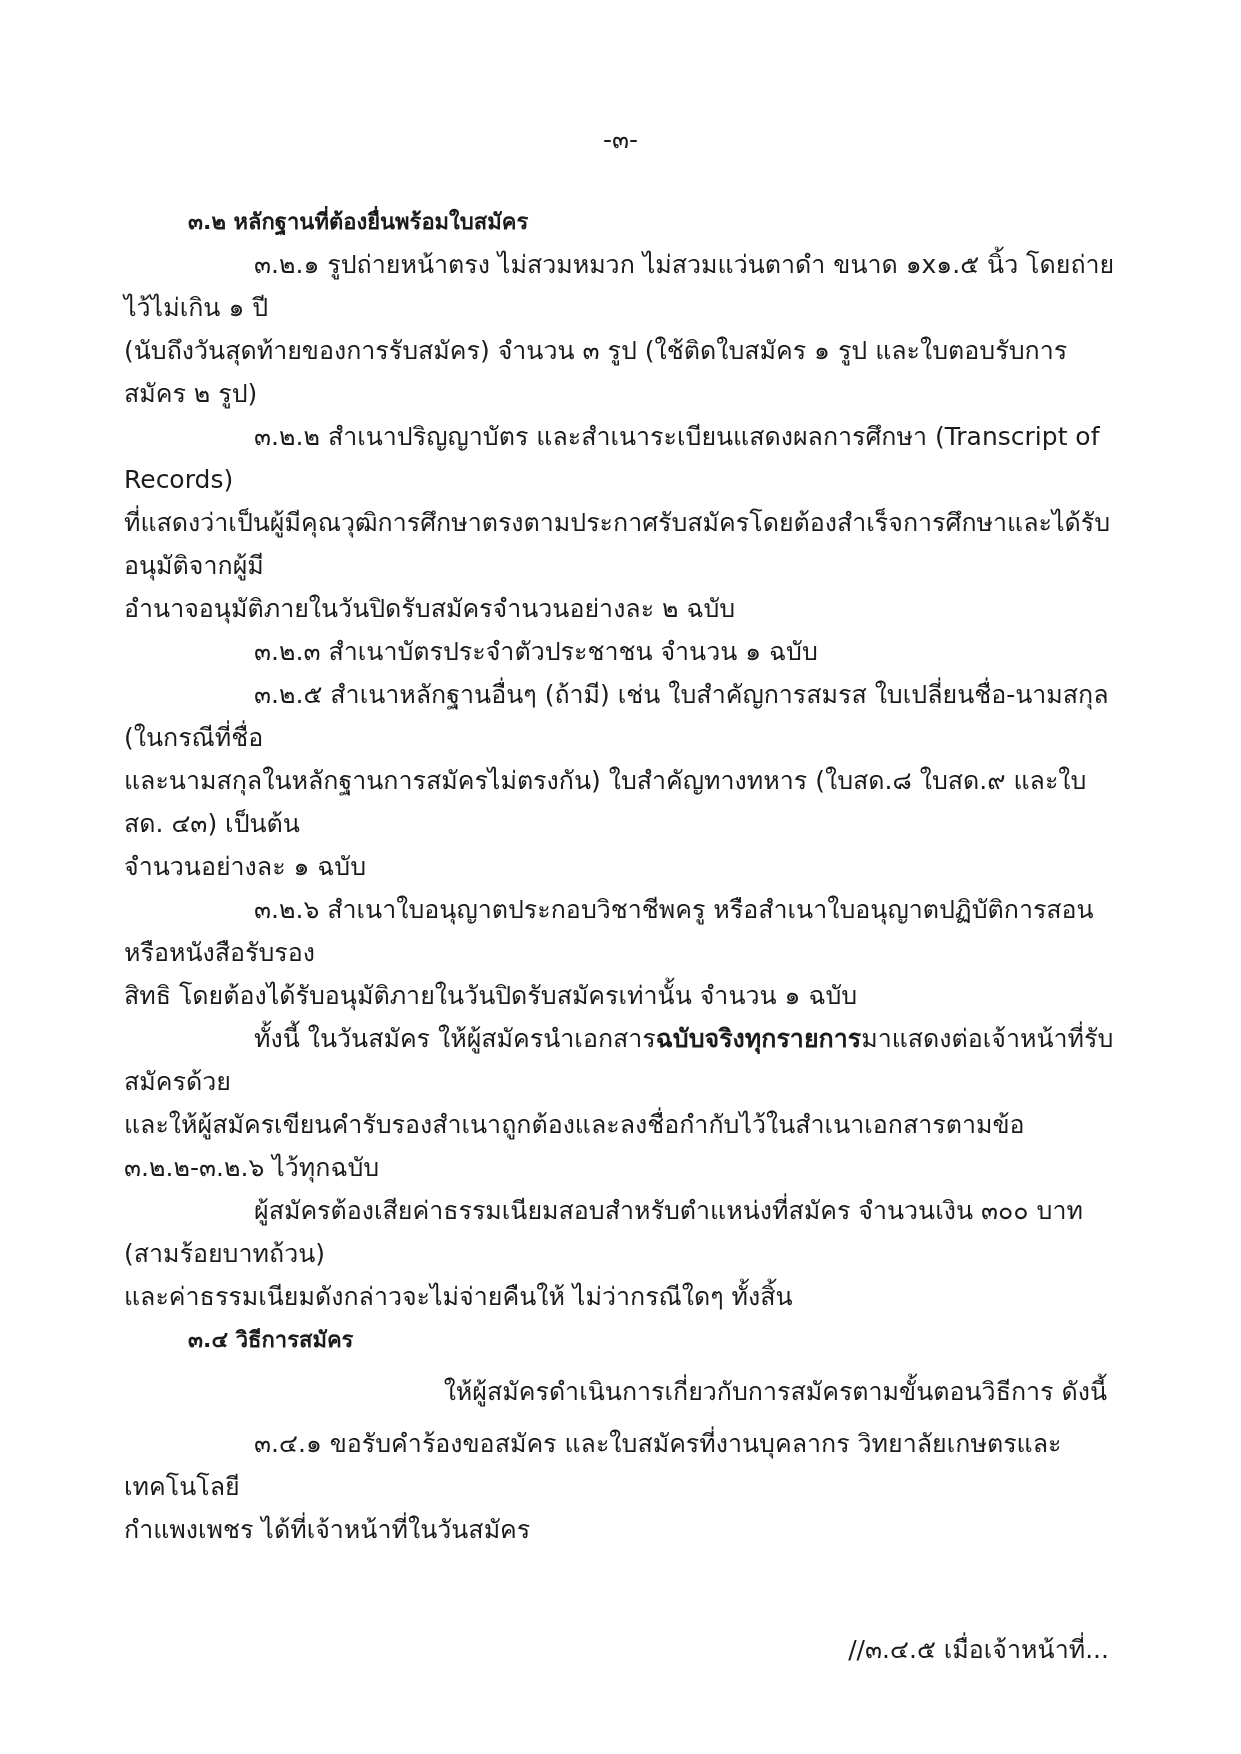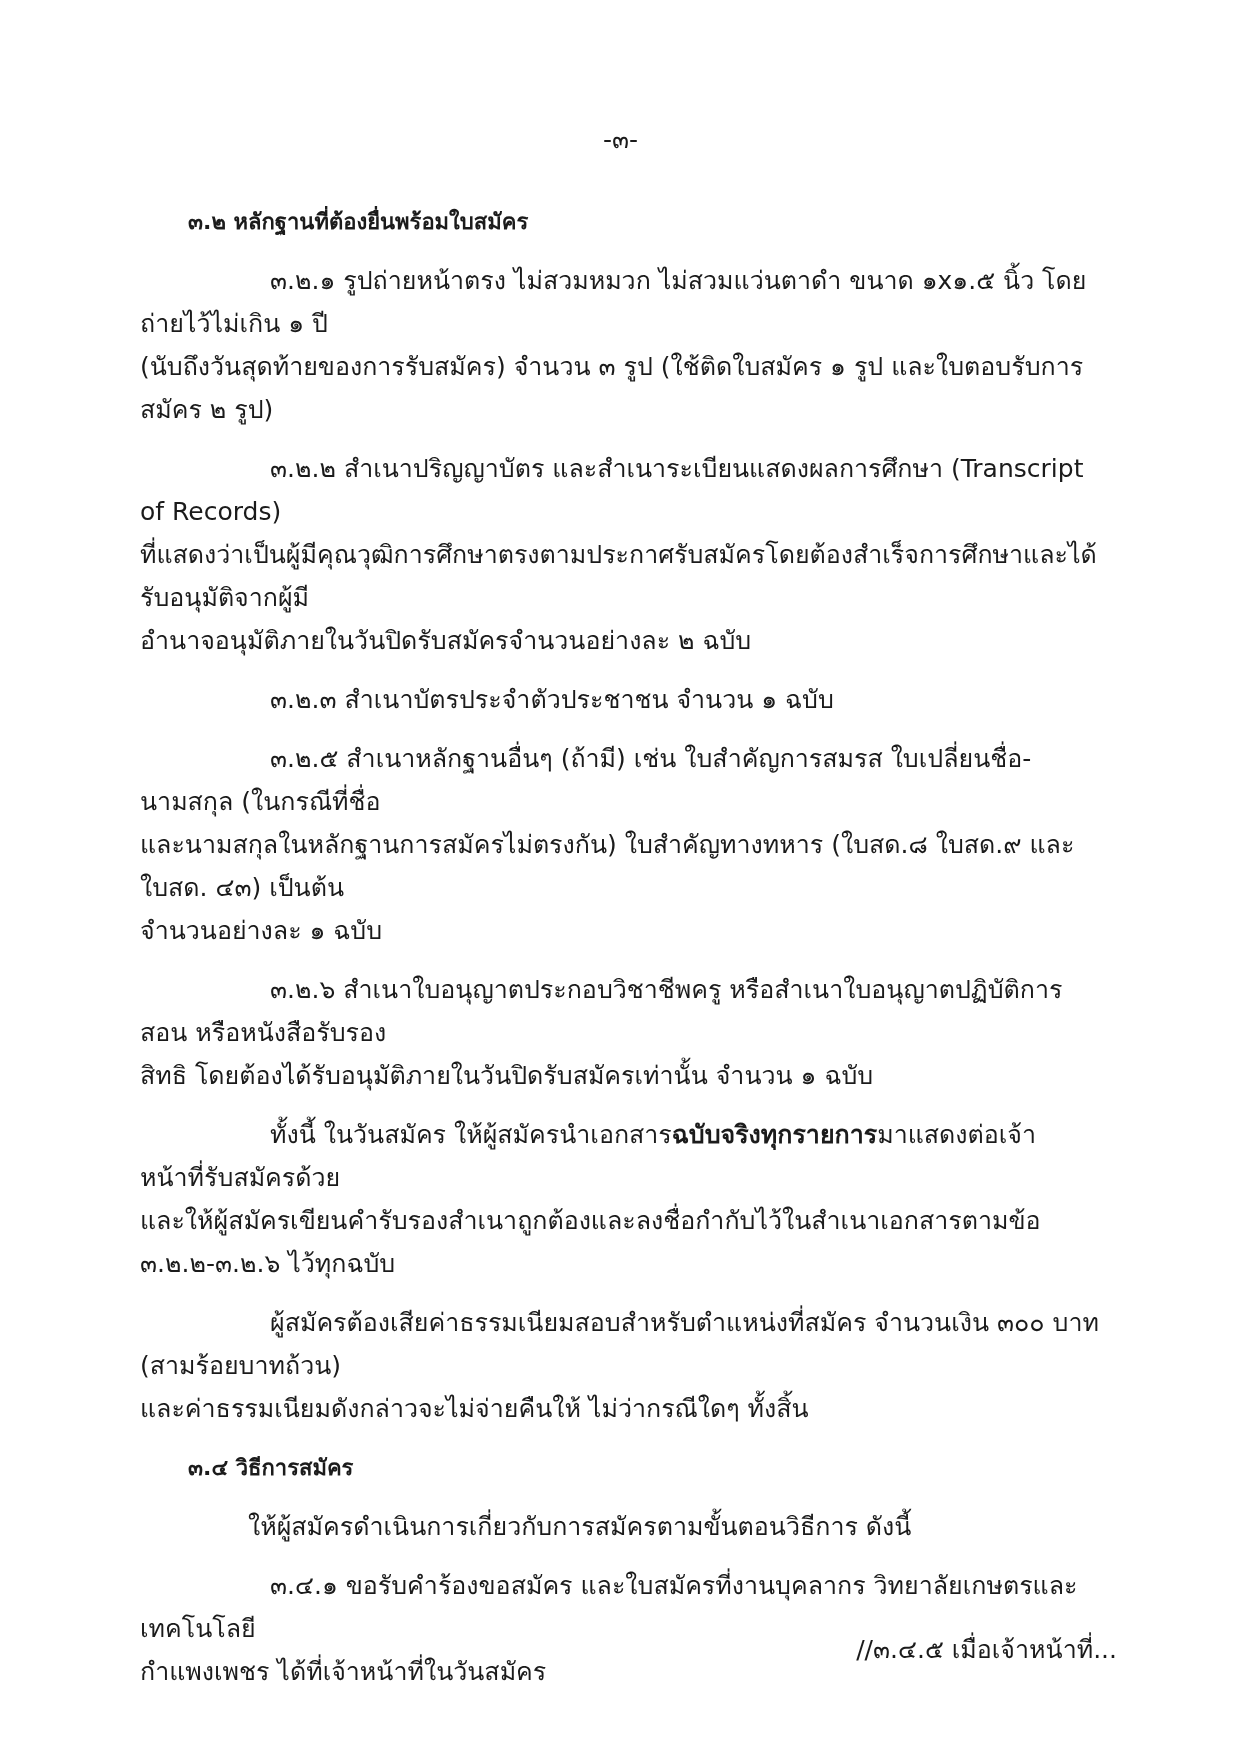--- a/index.html
+++ b/index.html
@@ -33,36 +33,37 @@
     line-height: 43px;
   }
   .sec-heading {
     margin: 0;
     font-size: 22px;
     font-weight: bold;
     text-indent: 64px;
     white-space: pre-line;
   }
   .para {
-    margin: 16px;
+    margin: 0;
     text-indent: 130px;
     white-space: pre-line;
   }
   .para-intro {
-    margin: 16px;
+    margin: 9px;
     text-indent: 108px;
     white-space: pre-line;
+    text-align: right;
   }
   .emphasis {
     font-weight: bold;
   }
   .page-footer {
     position: absolute;
     top: 1628px;
-    right: 124px;
+    right: 132px;
     line-height: 43px;
   }
 </style>
 </head>
 <body>
 
 <div class="page">
 
   <div class="page-number">-๓-</div>
 

